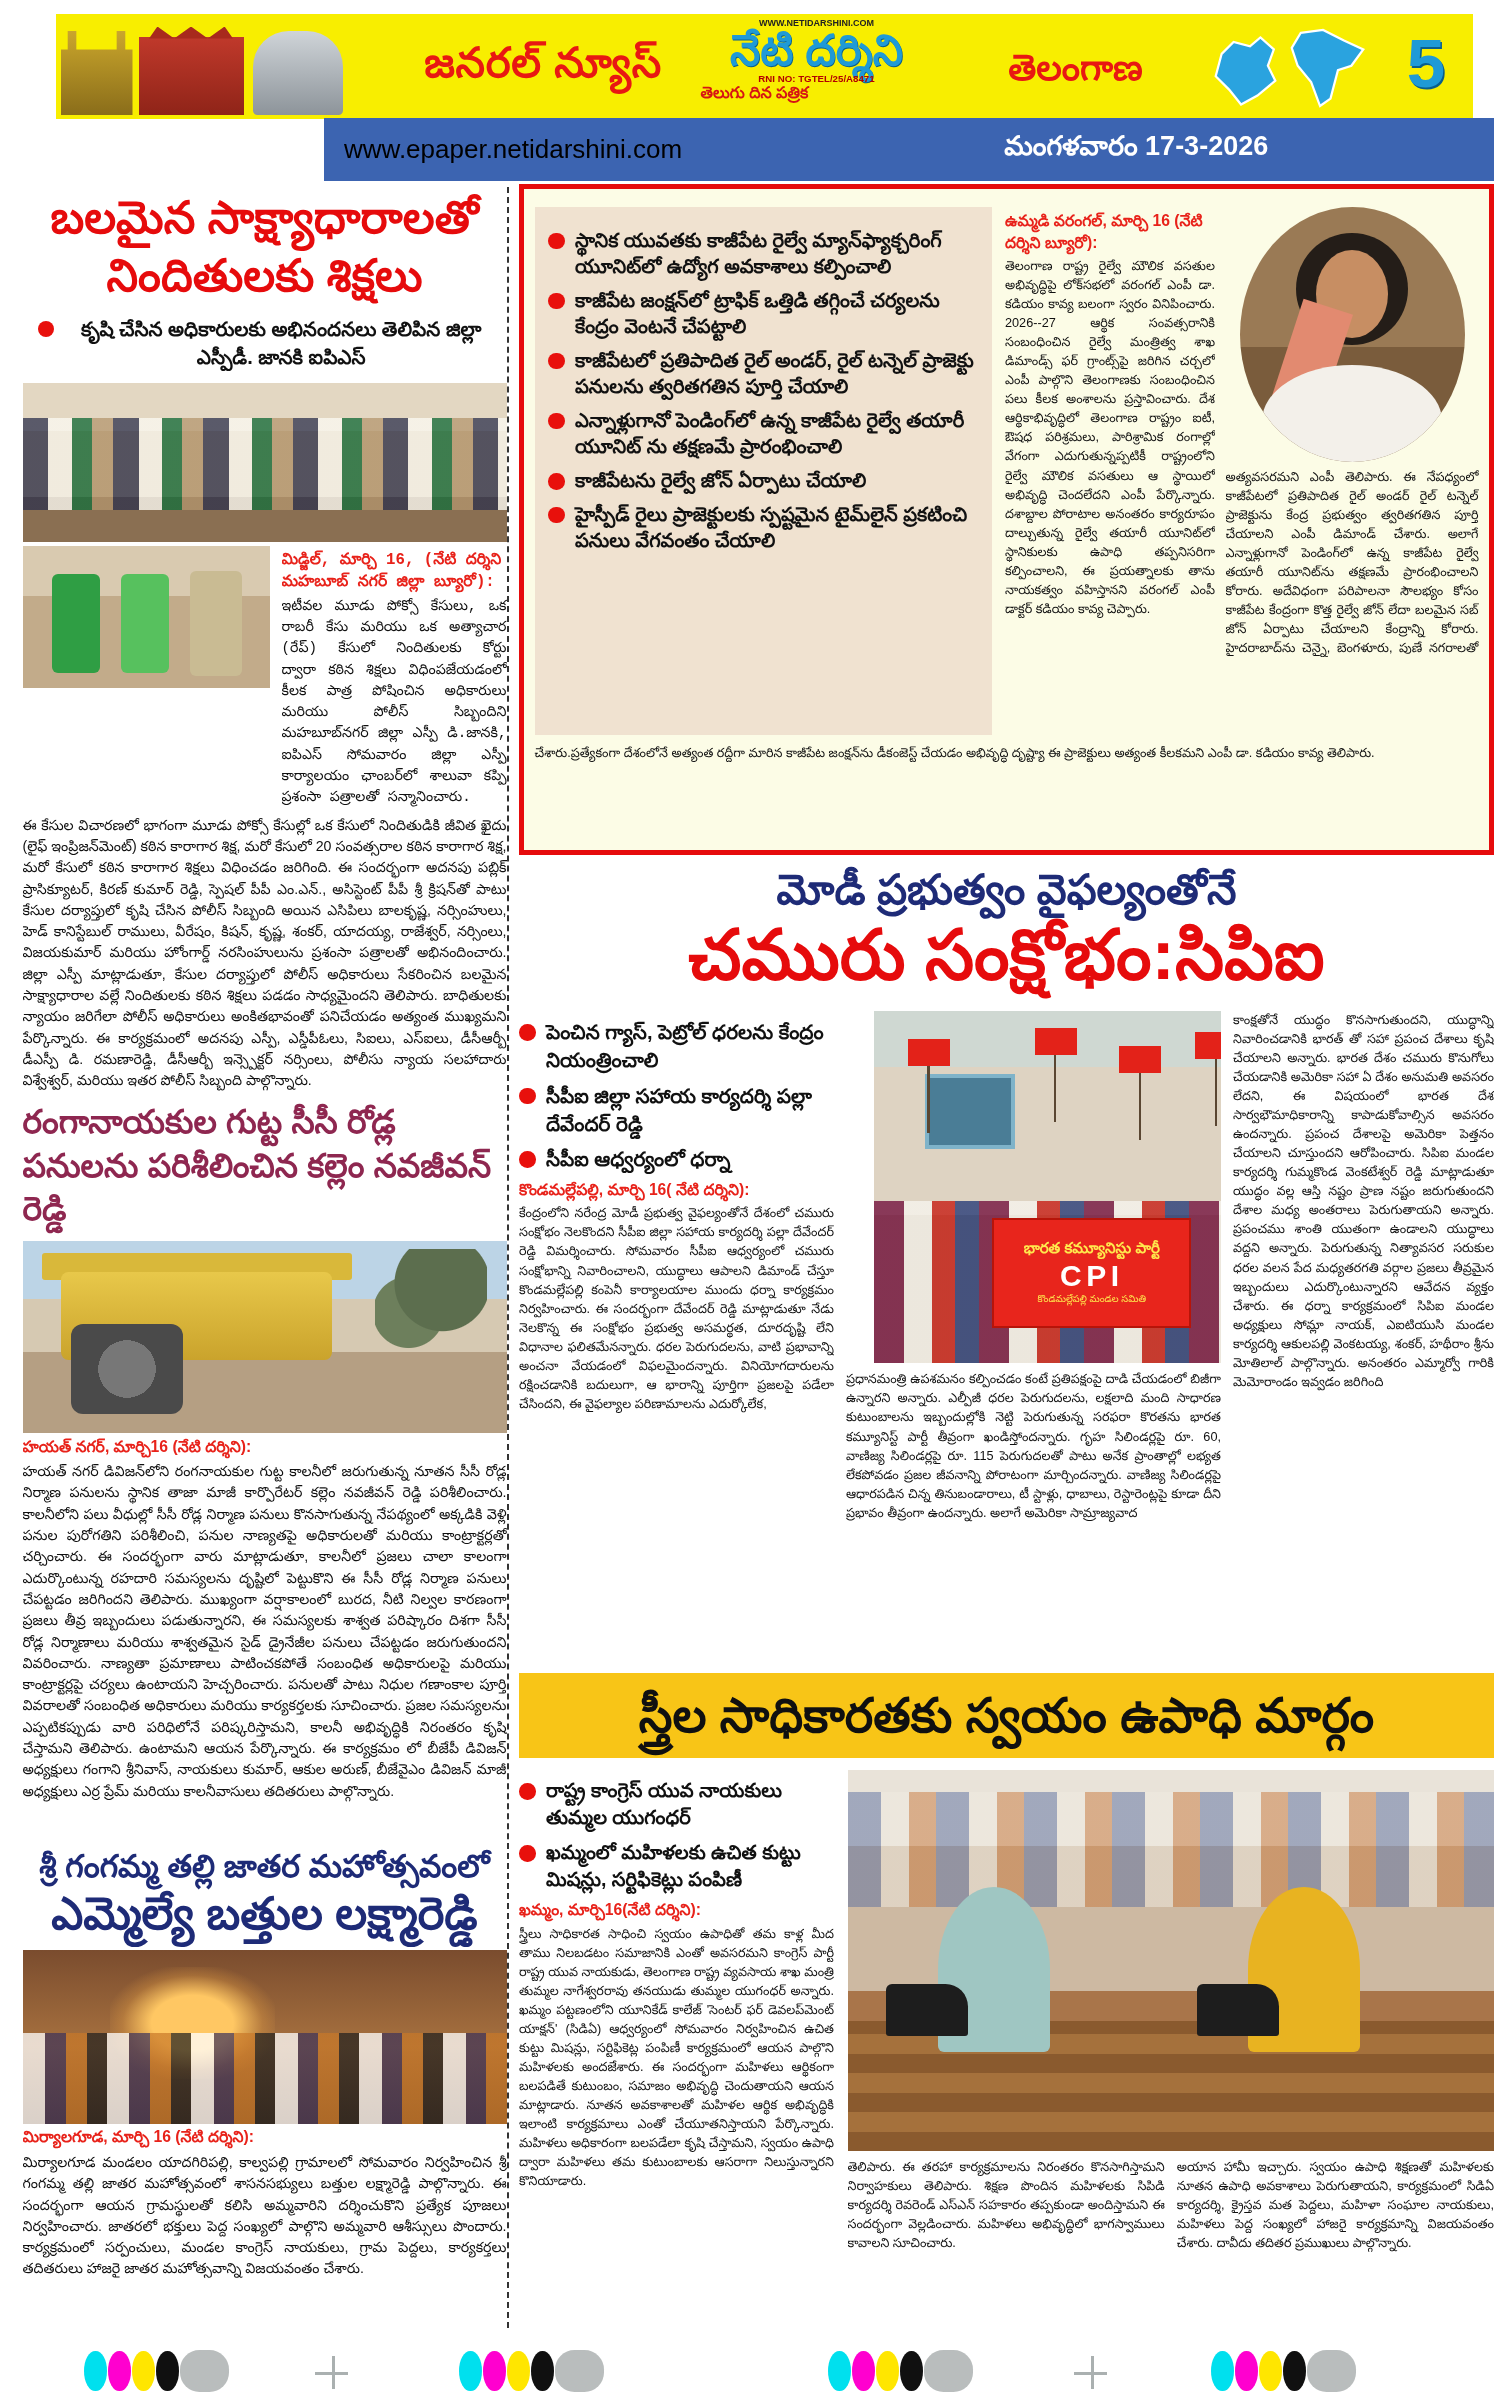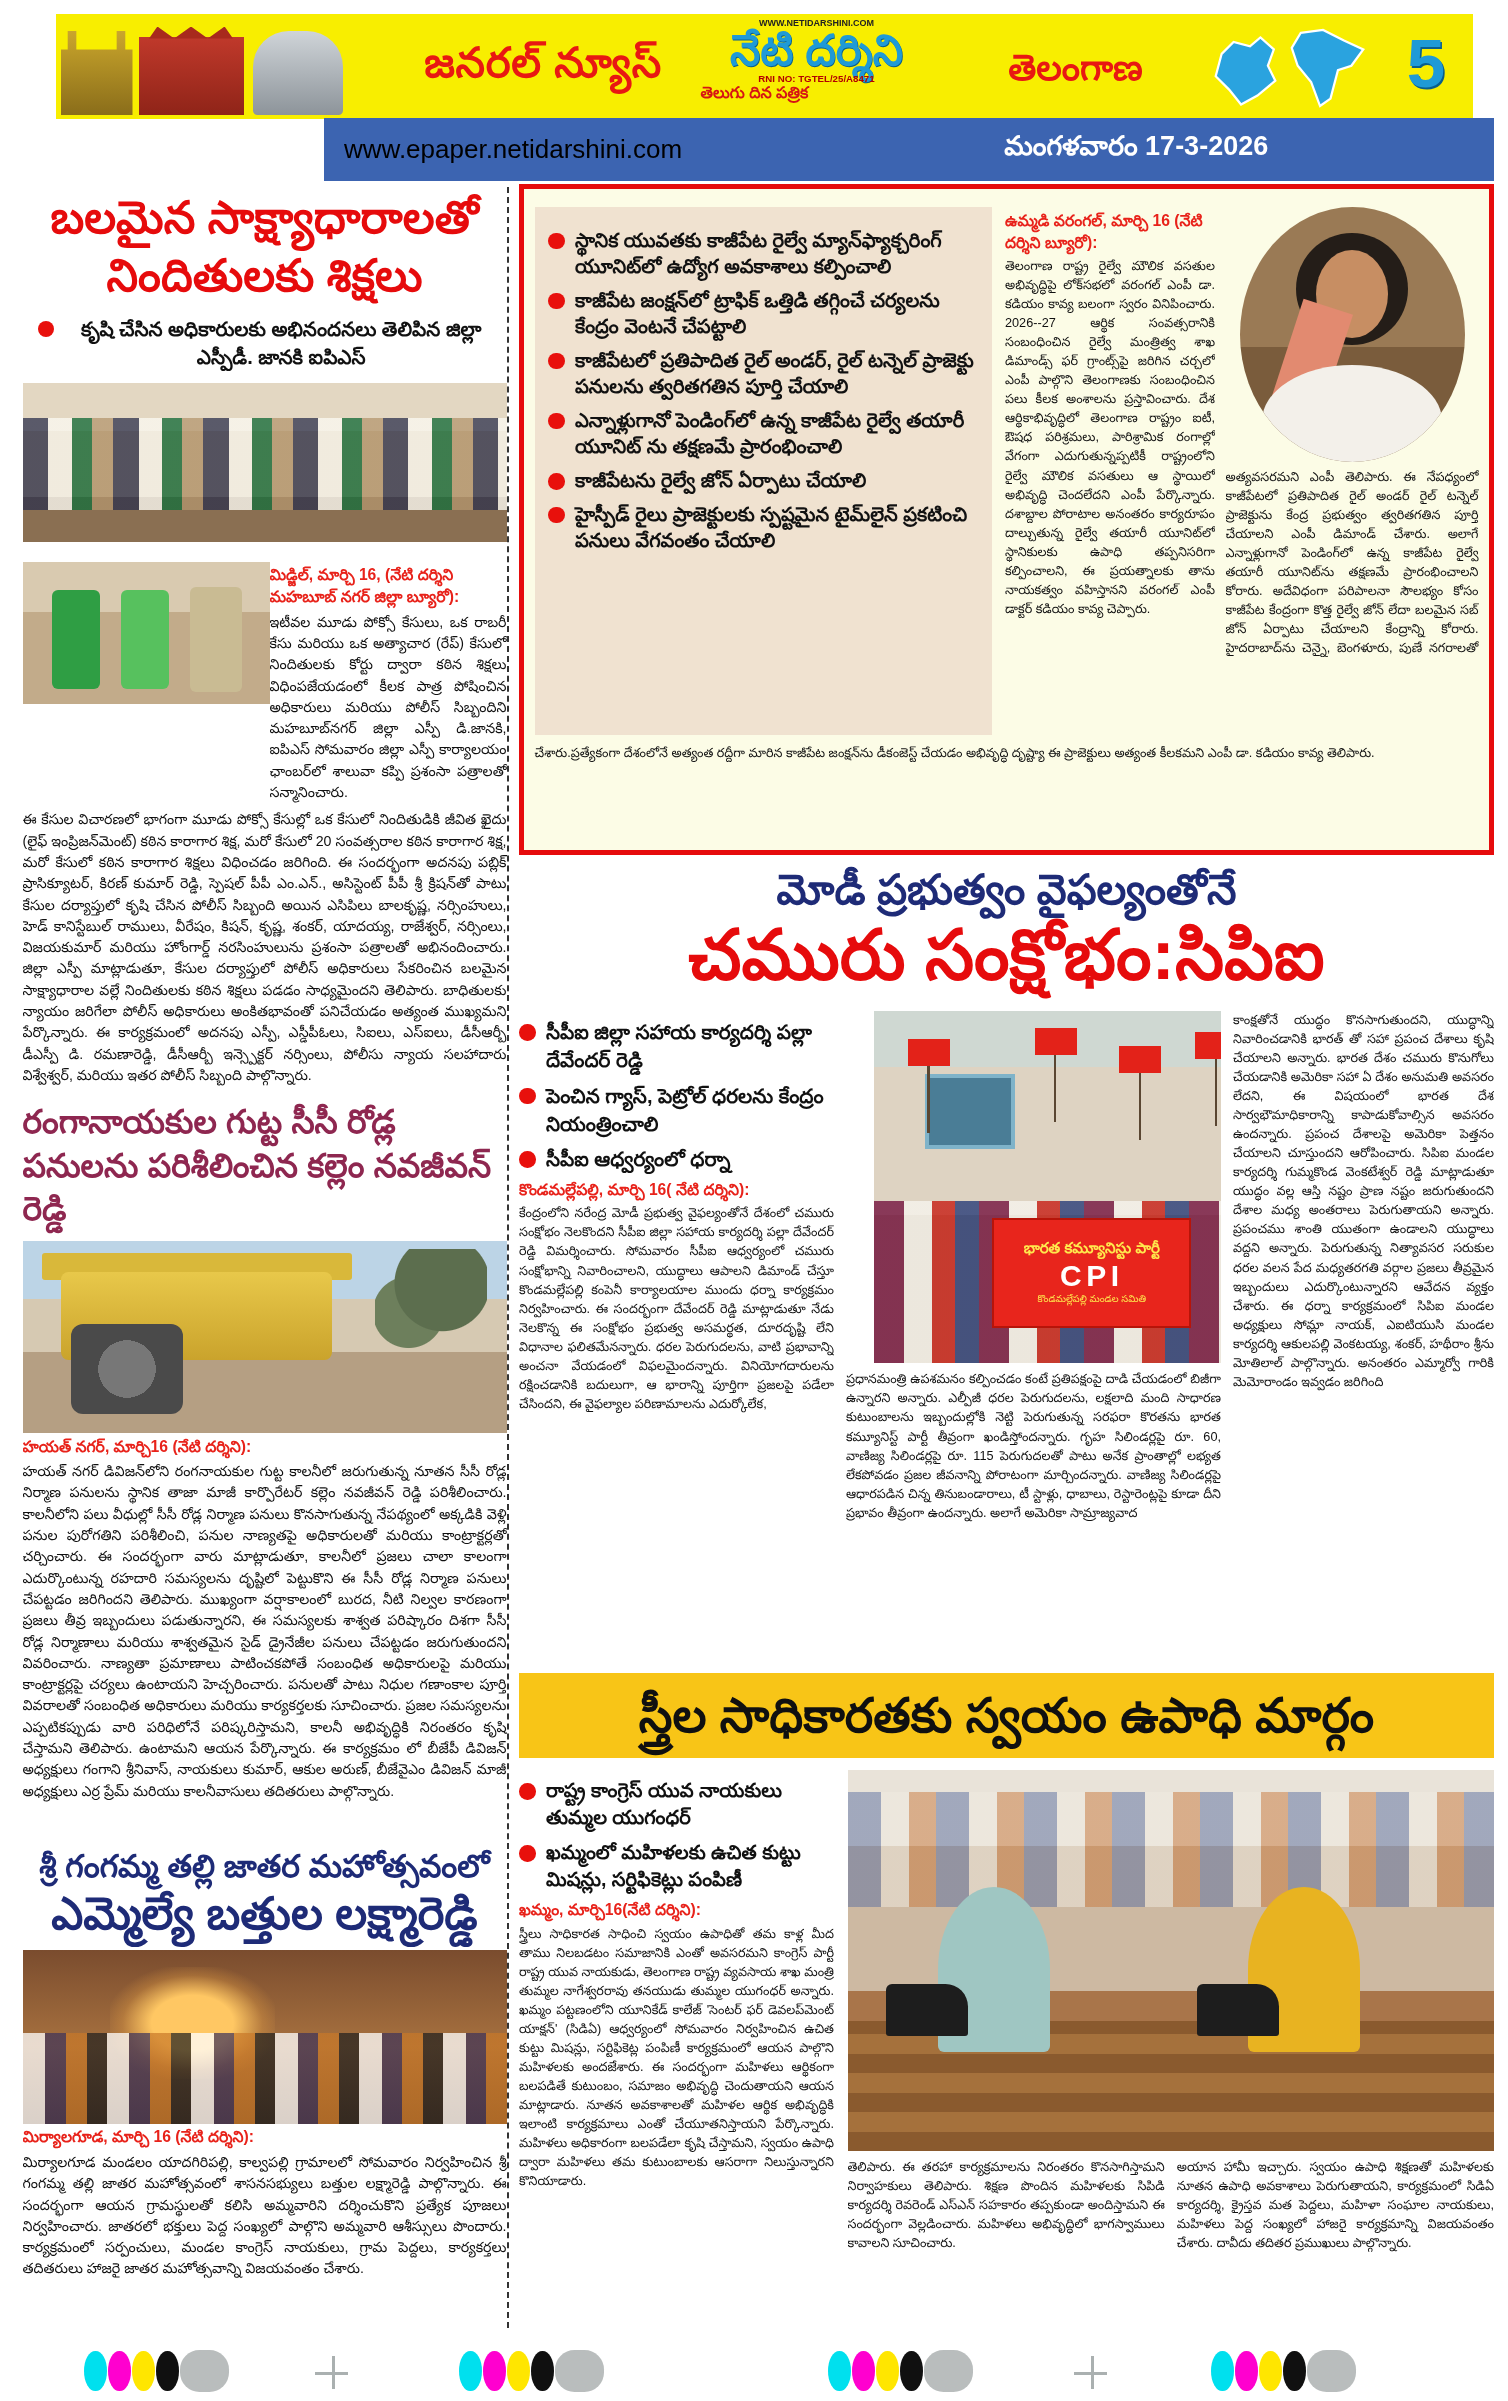--- a/index.html
+++ b/index.html
@@ -49,21 +49,21 @@
   #a1{left:22.5px;top:189px;width:484px;height:909px;}
   .h-red{color:#e60b0c;font-size:45px;font-weight:bold;text-align:center;line-height:1.28;}
   .subhead{display:flex;gap:17px;justify-content:center;margin-top:10.5px;}
   .subhead .txt{font-size:20px;font-weight:bold;color:#111;text-align:center;max-width:420px;line-height:1.4;}
   .photo{position:relative;overflow:hidden;}
   .ph-police{width:484px;height:159px;margin-top:12px;
      background:linear-gradient(#e3d7c2 0 30%,#cdb897 30% 72%,#8a6f52 72% 100%);}
   .crowd-band{position:absolute;left:0;top:22%;width:100%;height:58%;
      background:repeating-linear-gradient(90deg,rgba(44,48,76,.75) 0 25.5px,rgba(250,248,240,.8) 25.5px 49px,
        rgba(26,110,60,.8) 49px 69px,rgba(180,150,110,.75) 69px 90px);}
-  .a1-row{display:flex;margin-top:20px;}
+  .a1-row{display:flex;gap:12px;margin-top:4px;font-family:Liberation Mono, monospace;}
   .ph-honor{flex:0 0 247px;width:247px;height:142px;
      background:linear-gradient(#d9cab0 0 35%,#c2ab8a 35% 100%);}
   .shawl{position:absolute;top:20%;width:48px;height:70%;background:#2f9e44;border-radius:6px;}
   .shawl.s1{left:12%;} .shawl.s2{left:40%;background:#57c15e;} 
   .uniform{position:absolute;top:18%;left:68%;width:52px;height:74%;background:#c9bb93;border-radius:6px;}
   #a2{left:22.5px;top:1100px;width:484px;height:744px;}
   .h-maroon{color:#8e2750;font-size:33px;font-weight:bold;line-height:1.32;}
   .ph-roller{width:484px;height:192px;margin:10.5px 0 4.5px 0;
      background:linear-gradient(#bcd4e6 0 30%,#d6c9b2 30% 58%,#b59f83 58% 100%);}
   .roller-body{position:absolute;left:8%;top:16%;width:56%;height:46%;background:linear-gradient(#e8c84a,#caa32c);
@@ -288,25 +288,25 @@
     <div class="rail-close">చేశారు.ప్రత్యేకంగా దేశంలోనే అత్యంత రద్దీగా మారిన కాజీపేట జంక్షన్‌ను డీకంజెస్ట్ చేయడం అభివృద్ధి దృష్ట్యా ఈ ప్రాజెక్టులు అత్యంత కీలకమని ఎంపీ డా. కడియం కావ్య తెలిపారు.</div>
   </section>
 
   <section class="sec" id="cpi">
     <div class="cpi-l1">మోడీ ప్రభుత్వం వైఫల్యంతోనే</div>
     <div class="cpi-l2">చమురు సంక్షోభం:సిపిఐ</div>
     <div class="cpi-row">
       <div class="cpi-colA">
         <div class="bullet-row">
             <span class="dot"></span>
+            <span class="txt">పెంచిన గ్యాస్, పెట్రోల్ ధరలను కేంద్రం నియంత్రించాలి</span>
+          </div>
+        <div class="bullet-row">
+            <span class="dot"></span>
             <span class="txt">సీపీఐ జిల్లా సహాయ కార్యదర్శి పల్లా దేవేందర్ రెడ్డి</span>
-          </div>
-        <div class="bullet-row">
-            <span class="dot"></span>
-            <span class="txt">పెంచిన గ్యాస్, పెట్రోల్ ధరలను కేంద్రం నియంత్రించాలి</span>
           </div>
         <div class="bullet-row">
             <span class="dot"></span>
             <span class="txt">సీపీఐ ఆధ్వర్యంలో ధర్నా</span>
           </div>
         <div class="dateline">కొండమల్లేపల్లి, మార్చి 16( నేటి దర్శిని):</div>
         <div class="body-s">కేంద్రంలోని నరేంద్ర మోడీ ప్రభుత్వ వైఫల్యంతోనే దేశంలో చమురు సంక్షోభం నెలకొందని సీపీఐ జిల్లా సహాయ కార్యదర్శి పల్లా దేవేందర్ రెడ్డి విమర్శించారు. సోమవారం సీపీఐ ఆధ్వర్యంలో చమురు సంక్షోభాన్ని నివారించాలని, యుద్ధాలు ఆపాలని డిమాండ్ చేస్తూ కొండమల్లేపల్లి కంపెనీ కార్యాలయాల ముందు ధర్నా కార్యక్రమం నిర్వహించారు. ఈ సందర్భంగా దేవేందర్ రెడ్డి మాట్లాడుతూ నేడు నెలకొన్న ఈ సంక్షోభం ప్రభుత్వ అసమర్థత, దూరదృష్టి లేని విధానాల ఫలితమేనన్నారు. ధరల పెరుగుదలను, వాటి ప్రభావాన్ని అంచనా వేయడంలో విఫలమైందన్నారు. వినియోగదారులను రక్షించడానికి బదులుగా, ఆ భారాన్ని పూర్తిగా ప్రజలపై పడేలా చేసిందని, ఈ వైఫల్యాల పరిణామాలను ఎదుర్కోలేక,</div>
       </div>
       <div class="cpi-colB">
         <div class="photo ph-cpi">

